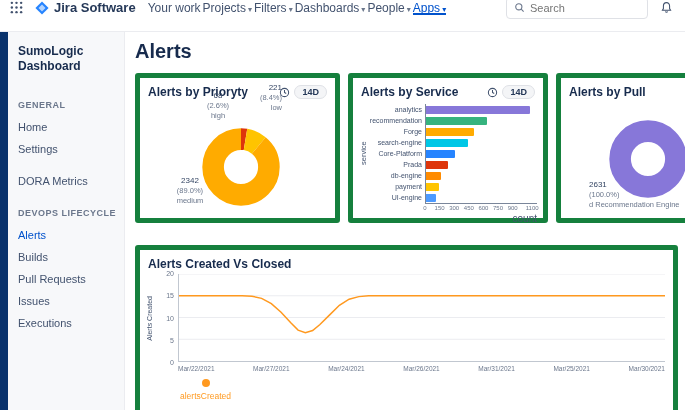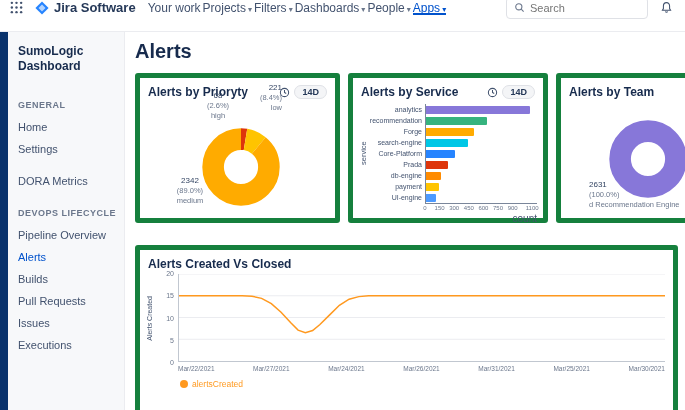--- a/index.html
+++ b/index.html
@@ -96,21 +96,21 @@
   .l-ylab { position:absolute; left:0; top:22px; writing-mode:vertical-rl; transform:rotate(180deg); font-size:7px; color:#42526E; }
   .l-yticks {
     position:absolute; left:8px; width:20px; top:-4px; height:96px;
     display:flex; flex-direction:column; justify-content:space-between; align-items:flex-end;
     font-size:7px; color:#6B778C;
   }
   .l-plot { position:absolute; left:32px; right:2px; top:0; height:88px; border-left:1px solid #C1C7D0; border-bottom:1px solid #C1C7D0; }
   .l-plot svg { width:100%; height:100%; display:block; }
   .l-xticks { position:absolute; left:32px; right:2px; top:91px; display:flex; justify-content:space-between; font-size:6.5px; color:#6B778C; }
   .l-xticks span { white-space:nowrap; }
-  .l-legend { position:absolute; left:34px; top:105px; display:flex; align-items:center; gap:4px; font-size:8.5px; }
+  .l-legend { position:absolute; left:34px; top:105px; display:flex; align-items:center; gap:4px; font-size:8.5px;flex-direction:column; }
   .l-legend .dot { width:8px; height:8px; border-radius:50%; }
 </style>
 </head>
 <body>
 
 <div class="app">
 
   <header class="navbar">
     <span class="appswitch">
       <svg width="13" height="13" viewBox="0 0 14 14">
@@ -182,21 +182,20 @@
     <div class="rail"></div>
 
     <aside class="sidebar">
       <div class="sb-title">SumoLogic Dashboard</div>
       <div class="sb-header">GENERAL</div>
       <div class="sb-item">Home</div>
       <div class="sb-item">Settings</div>
       <div class="sb-gap"></div>
       <div class="sb-item">DORA Metrics</div>
       <div class="sb-header">DEVOPS LIFECYCLE</div>
-      <div class="sb-item">Pipeline Overview</div>
       <div class="sb-item active">Alerts</div>
       <div class="sb-item">Builds</div>
       <div class="sb-item">Pull Requests</div>
       <div class="sb-item">Issues</div>
       <div class="sb-item">Executions</div>
     </aside>
 
     <main class="main">
       <h1 class="page-title">Alerts</h1>
 
@@ -305,21 +304,21 @@
                 <span style="left: 65.2174%;">750</span>
                 <span style="left: 78.2609%;">900</span>
                 <span style="left: 95.6522%;">1100</span>
               </div>
               <div class="b-xlabel">count</div>
             </div>
         </section>
 
         <section class="card c3">
           <div class="card-head">
-            <span class="card-title">Alerts by Team</span>
+            <span class="card-title">Alerts by Pull</span>
           </div>
           <div class="donut-wrap">
               <svg viewBox="0 0 100 100">
                 <circle cx="50" cy="50" r="31" fill="none" stroke="#8777D9" stroke-width="24" pathLength="100" stroke-dasharray="100 0" stroke-dashoffset="0" transform="rotate(-90 50 50)"></circle>
               </svg>
             </div>
           <div class="ann ann-d">
             <span class="ann-v">2631</span>
             <div>(100.0%)</div>
             <div>d Recommendation Engine</div>

